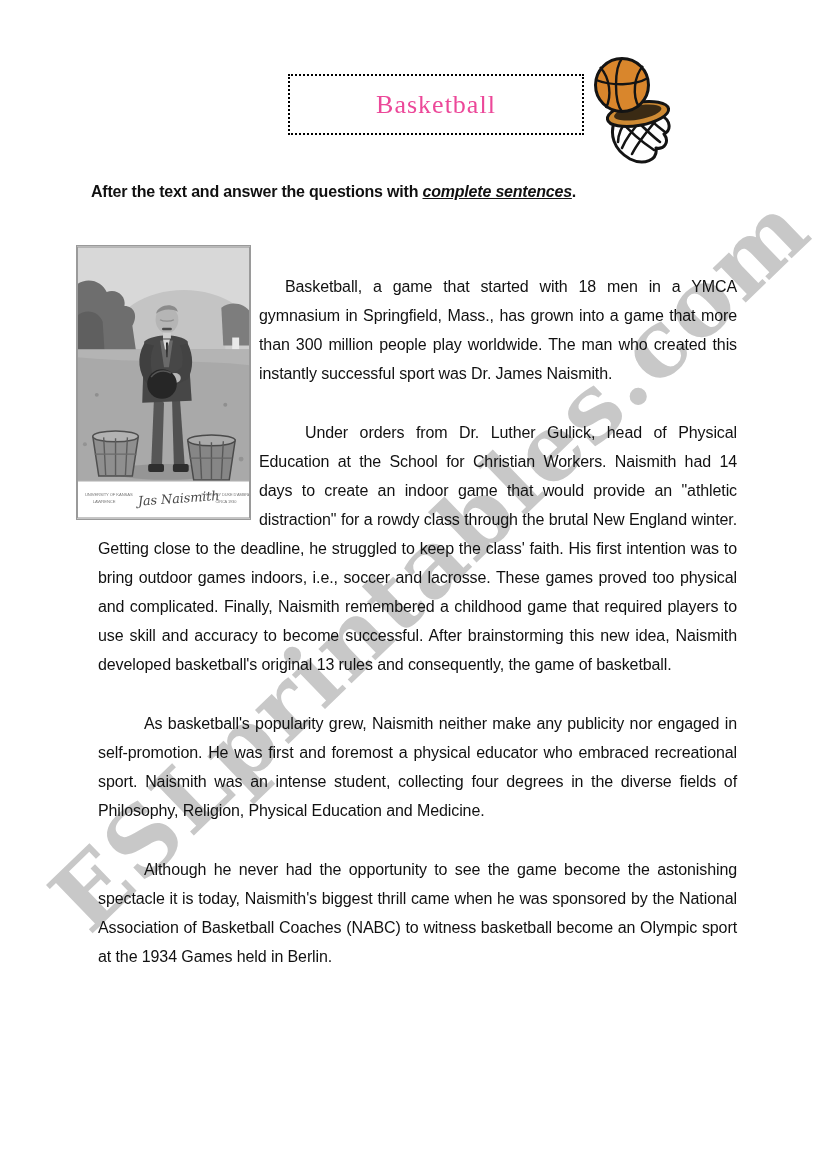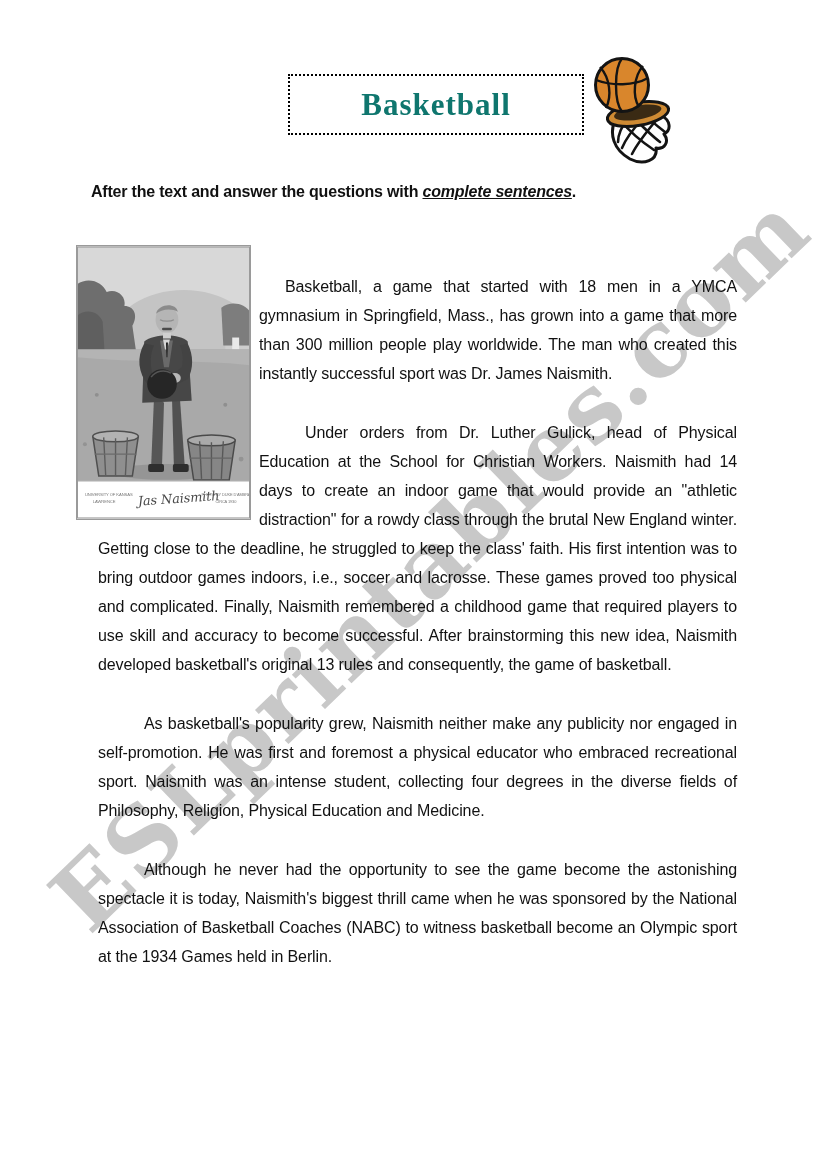--- a/index.html
+++ b/index.html
@@ -30,24 +30,24 @@
     position:absolute;
     left:288px;top:74px;
     width:292px;height:57px;
     border:2px dotted #000;
     display:flex;align-items:center;justify-content:center;
     background:#fff;
     z-index:2;
   }
   .title-box .title{
     font-family:"Liberation Serif", serif;
-    font-weight:bold;
-    font-size:31px;
+    font-weight:normal;
+    font-size:26px;
     letter-spacing:1px;
-    color:#0f766e;
+    color:#ec4899;
   }
   .ball-clip{
     position:absolute;left:586px;top:56px;width:92px;height:108px;z-index:2;
   }
   .instruction{
     position:absolute;
     left:91px;top:183px;
     font-size:16px;
     font-weight:bold;
     letter-spacing:-0.2px;

